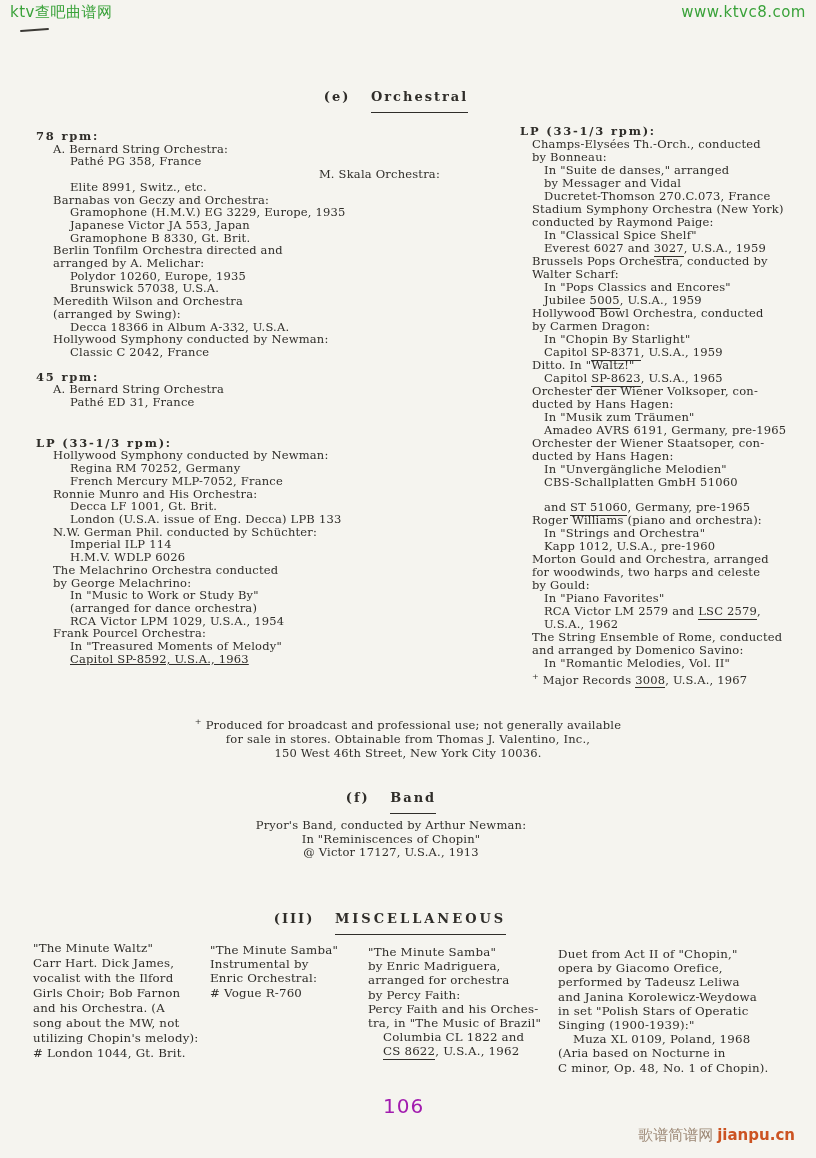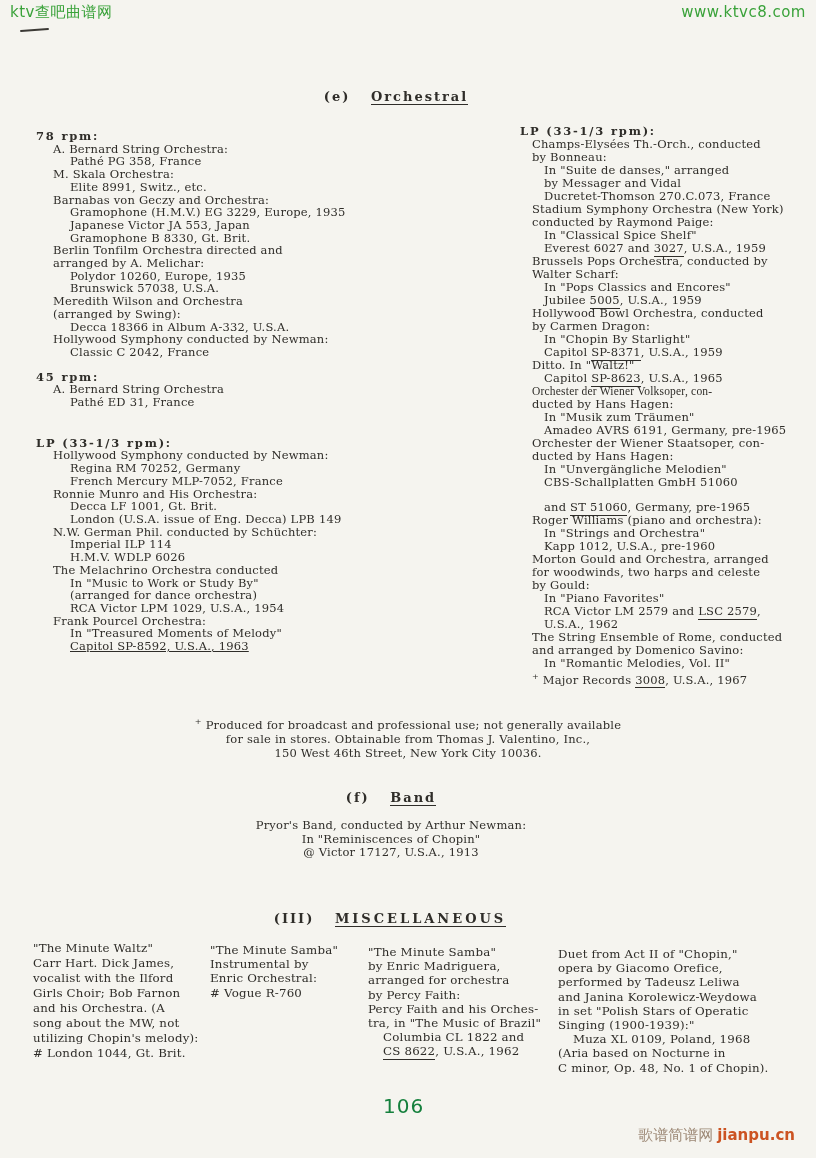--- a/index.html
+++ b/index.html
@@ -31,21 +31,21 @@
     background:#3c3a36;transform:rotate(-4deg);border-radius:1px;
   }
   .sec-title{
     position:absolute;text-align:center;
     font-size:13px;font-weight:bold;letter-spacing:2px;
     white-space:nowrap;
   }
   .sec-title .idx{margin-right:14px;}
   .sec-title .ut{
     border-bottom:1.5px solid var(--ink);
-    padding-bottom:0;
+    padding-bottom:8px;
   }
   .sec-e{left:0;top:89px;width:792px;}
   .sec-f{left:0;top:790px;width:782px;}
   .sec-iii{left:0;top:911px;width:780px;}
   .sec-iii .ut{letter-spacing:3px;}
   .col{
     position:absolute;font-size:11.5px;letter-spacing:0.2px;
   }
   .col-left{left:36px;top:130px;width:404px;line-height:12.7px;--ind:17px;}
   .col-right{left:520px;top:125px;width:290px;line-height:13px;--ind:12px;}
@@ -64,21 +64,21 @@
   .misc-col{
     position:absolute;font-size:11.8px;letter-spacing:0.2px;--ind:15px;
   }
   .misc-1{left:33px;top:941px;width:176px;line-height:15px;}
   .misc-2{left:210px;top:943px;width:158px;line-height:14.2px;}
   .misc-3{left:368px;top:945px;width:192px;line-height:14.2px;}
   .misc-4{left:558px;top:947px;width:240px;line-height:14.2px;}
   .page-number{
     position:absolute;left:383px;top:1094px;
     font-family:"DejaVu Sans","Liberation Sans",sans-serif;
-    font-size:20px;color:#15803d;letter-spacing:1px;
+    font-size:20px;color:#a21caf;letter-spacing:1px;
   }
   .brand{
     position:absolute;right:21px;top:1126px;
     font-family:"DejaVu Sans","Liberation Sans",sans-serif;
     font-size:15px;white-space:nowrap;
   }
   .brand-cn{color:var(--brand-cn);margin-right:4px;}
   .brand-site{color:var(--brand-site);font-weight:bold;}
 </style>
 </head>
@@ -92,21 +92,21 @@
 
   <div class="sec-title sec-e">
     <span class="idx">(e)</span>
     <span class="ut">Orchestral</span>
   </div>
 
   <div class="col col-left">
       <div class="line hd">78 rpm:</div>
       <div class="line" style="padding-left: calc(1 * var(--ind, 15px));">A. Bernard String Orchestra:</div>
       <div class="line" style="padding-left: calc(2 * var(--ind, 15px));">Pathé PG 358, France</div>
-      <div class="line" style="padding-left: calc(1 * var(--ind, 15px));">M. Skala Orchestra:</div>
+      <div class="line" style="padding-left: calc(1 * var(--ind, 15px)); text-align: right;">M. Skala Orchestra:</div>
       <div class="line" style="padding-left: calc(2 * var(--ind, 15px));">Elite 8991, Switz., etc.</div>
       <div class="line" style="padding-left: calc(1 * var(--ind, 15px));">Barnabas von Geczy and Orchestra:</div>
       <div class="line" style="padding-left: calc(2 * var(--ind, 15px));">Gramophone (H.M.V.) EG 3229, Europe, 1935</div>
       <div class="line" style="padding-left: calc(2 * var(--ind, 15px));">Japanese Victor JA 553, Japan</div>
       <div class="line" style="padding-left: calc(2 * var(--ind, 15px));">Gramophone B 8330, Gt. Brit.</div>
       <div class="line" style="padding-left: calc(1 * var(--ind, 15px));">Berlin Tonfilm Orchestra directed and</div>
       <div class="line" style="padding-left: calc(1 * var(--ind, 15px));">arranged by A. Melichar:</div>
       <div class="line" style="padding-left: calc(2 * var(--ind, 15px));">Polydor 10260, Europe, 1935</div>
       <div class="line" style="padding-left: calc(2 * var(--ind, 15px));">Brunswick 57038,  U.S.A.</div>
       <div class="line" style="padding-left: calc(1 * var(--ind, 15px));">Meredith Wilson and Orchestra</div>
@@ -118,25 +118,26 @@
       <div class="line hd">45 rpm:</div>
       <div class="line" style="padding-left: calc(1 * var(--ind, 15px));">A. Bernard String Orchestra</div>
       <div class="line" style="padding-left: calc(2 * var(--ind, 15px));">Pathé ED 31, France</div>
       <div class="spacer" style="height: 28px;"></div>
       <div class="line hd">LP (33-1/3 rpm):</div>
       <div class="line" style="padding-left: calc(1 * var(--ind, 15px));">Hollywood Symphony conducted by Newman:</div>
       <div class="line" style="padding-left: calc(2 * var(--ind, 15px));">Regina RM 70252, Germany</div>
       <div class="line" style="padding-left: calc(2 * var(--ind, 15px));">French Mercury MLP-7052, France</div>
       <div class="line" style="padding-left: calc(1 * var(--ind, 15px));">Ronnie Munro and His Orchestra:</div>
       <div class="line" style="padding-left: calc(2 * var(--ind, 15px));">Decca LF 1001, Gt. Brit.</div>
-      <div class="line" style="padding-left: calc(2 * var(--ind, 15px));">London (U.S.A. issue of Eng. Decca) LPB 149</div>
+      <div class="line" style="padding-left: calc(2 * var(--ind, 15px));">London (U.S.A. issue of Eng. Decca) LPB 133</div>
       <div class="line" style="padding-left: calc(1 * var(--ind, 15px));">N.W. German Phil. conducted by Schüchter:</div>
       <div class="line" style="padding-left: calc(2 * var(--ind, 15px));">Imperial ILP 114</div>
       <div class="line" style="padding-left: calc(2 * var(--ind, 15px));">H.M.V.  WDLP 6026</div>
       <div class="line" style="padding-left: calc(1 * var(--ind, 15px));">The Melachrino Orchestra conducted</div>
+      <div class="line" style="padding-left: calc(1 * var(--ind, 15px));">by George Melachrino:</div>
       <div class="line" style="padding-left: calc(2 * var(--ind, 15px));">In "Music to Work or Study By"</div>
       <div class="line" style="padding-left: calc(2 * var(--ind, 15px));">(arranged for dance orchestra)</div>
       <div class="line" style="padding-left: calc(2 * var(--ind, 15px));">RCA Victor LPM 1029, U.S.A., 1954</div>
       <div class="line" style="padding-left: calc(1 * var(--ind, 15px));">Frank Pourcel Orchestra:</div>
       <div class="line" style="padding-left: calc(2 * var(--ind, 15px));">In "Treasured Moments of Melody"</div>
       <div class="line" style="padding-left: calc(2 * var(--ind, 15px)); text-decoration: underline;">Capitol SP-8592, U.S.A., 1963</div>
     </div>
   <div class="col col-right">
       <div class="line hd">LP (33-1/3 rpm):</div>
       <div class="line" style="padding-left: calc(1 * var(--ind, 15px));">Champs-Elysées Th.-Orch., conducted</div>
@@ -151,21 +152,21 @@
       <div class="line" style="padding-left: calc(1 * var(--ind, 15px));">Brussels Pops Orchestra, conducted by</div>
       <div class="line" style="padding-left: calc(1 * var(--ind, 15px));">Walter Scharf:</div>
       <div class="line" style="padding-left: calc(2 * var(--ind, 15px));">In "Pops Classics and Encores"</div>
       <div class="line" style="padding-left: calc(2 * var(--ind, 15px));">Jubilee <span class="u">5005</span>, U.S.A., 1959</div>
       <div class="line" style="padding-left: calc(1 * var(--ind, 15px));">Hollywood Bowl Orchestra, conducted</div>
       <div class="line" style="padding-left: calc(1 * var(--ind, 15px));">by Carmen Dragon:</div>
       <div class="line" style="padding-left: calc(2 * var(--ind, 15px));">In "Chopin By Starlight"</div>
       <div class="line" style="padding-left: calc(2 * var(--ind, 15px));">Capitol <span class="u">SP-8371</span>, U.S.A., 1959</div>
       <div class="line" style="padding-left: calc(1 * var(--ind, 15px));">Ditto.  In "Waltz!"</div>
       <div class="line" style="padding-left: calc(2 * var(--ind, 15px));">Capitol <span class="u">SP-8623</span>, U.S.A., 1965</div>
-      <div class="line" style="padding-left: calc(1 * var(--ind, 15px)); font-family: Liberation Serif, serif;">Orchester der Wiener Volksoper, con-</div>
+      <div class="line" style="padding-left: calc(1 * var(--ind, 15px));">Orchester der Wiener Volksoper, con-</div>
       <div class="line" style="padding-left: calc(1 * var(--ind, 15px));">ducted by Hans Hagen:</div>
       <div class="line" style="padding-left: calc(2 * var(--ind, 15px));">In "Musik zum Träumen"</div>
       <div class="line" style="padding-left: calc(2 * var(--ind, 15px));">Amadeo AVRS 6191, Germany, pre-1965</div>
       <div class="line" style="padding-left: calc(1 * var(--ind, 15px));">Orchester der Wiener Staatsoper, con-</div>
       <div class="line" style="padding-left: calc(1 * var(--ind, 15px));">ducted by Hans Hagen:</div>
       <div class="line" style="padding-left: calc(2 * var(--ind, 15px));">In "Unvergängliche Melodien"</div>
       <div class="line" style="padding-left: calc(2 * var(--ind, 15px));">CBS-Schallplatten GmbH 51060</div>
       <div class="line" style="padding-left: calc(2 * var(--ind, 15px)); margin-top: 12px;">and <span class="u">ST 51060</span>, Germany, pre-1965</div>
       <div class="line" style="padding-left: calc(1 * var(--ind, 15px));">Roger Williams (piano and orchestra):</div>
       <div class="line" style="padding-left: calc(2 * var(--ind, 15px));">In "Strings and Orchestra"</div>

